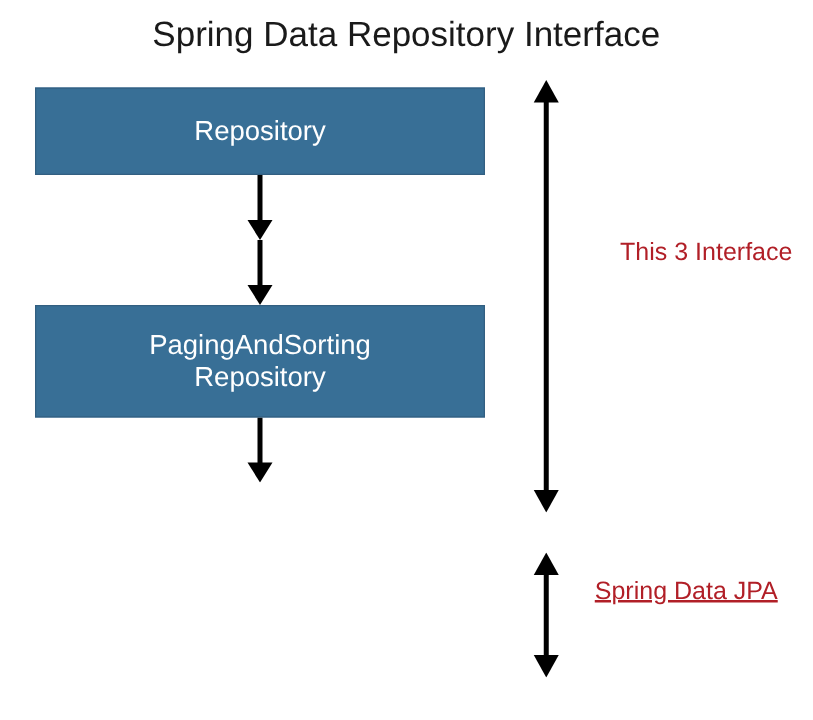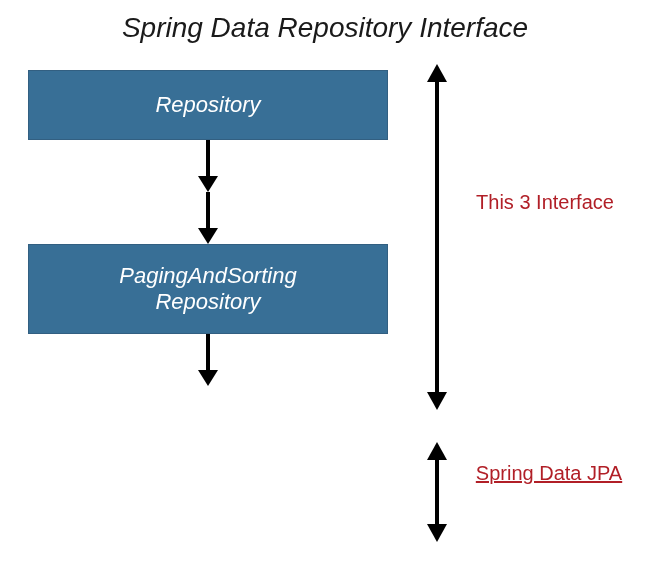--- a/index.html
+++ b/index.html
@@ -11,42 +11,40 @@
       position: relative;
       overflow: hidden;
     }
     .title {
       width: 100%;
       text-align: center;
       font-size: 28px;
       color: #1a1a1a;
       padding-top: 12px;
       font-weight: 400;
-      font-style: italic;
     }
     .left-column {
       position: absolute;
       left: 28px;
       top: 70px;
       width: 360px;
     }
     .box {
       width: 360px;
       height: 70px;
       background: #386f96;
       border: 1px solid #325f81;
       color: #ffffff;
       display: flex;
       align-items: center;
       justify-content: center;
       font-size: 22px;
       text-align: center;
       line-height: 1.2;
       padding: 4px 8px;
-      font-style: italic;
     }
     .box.tall {
       height: 90px;
     }
     .arrow-down {
       width: 360px;
       height: 52px;
       display: flex;
       align-items: center;
       justify-content: center;
@@ -117,21 +115,21 @@
 </div>
 
 <div class="right-column">
 
   <svg class="bracket-arrow" style="top:-6px; height:346px;" width="26" height="346" viewBox="0 0 26 346">
     <line x1="13" y1="14" x2="13" y2="332" stroke="#000" stroke-width="4"></line>
     <polygon points="13,0 3,18 23,18" fill="#000"></polygon>
     <polygon points="13,346 3,328 23,328" fill="#000"></polygon>
   </svg>
 
-  <div class="annotation" style="left:52px; top:118px; width:170px;">
+  <div class="annotation" style="left:72px; top:118px; width:170px;">
     <span>This 3 Interface</span><br>
     <br>
   </div>
 
   <svg class="bracket-arrow" style="top:372px; height:100px;" width="26" height="100" viewBox="0 0 26 100">
     <line x1="13" y1="14" x2="13" y2="86" stroke="#000" stroke-width="4"></line>
     <polygon points="13,0 3,18 23,18" fill="#000"></polygon>
     <polygon points="13,100 3,82 23,82" fill="#000"></polygon>
   </svg>
 

